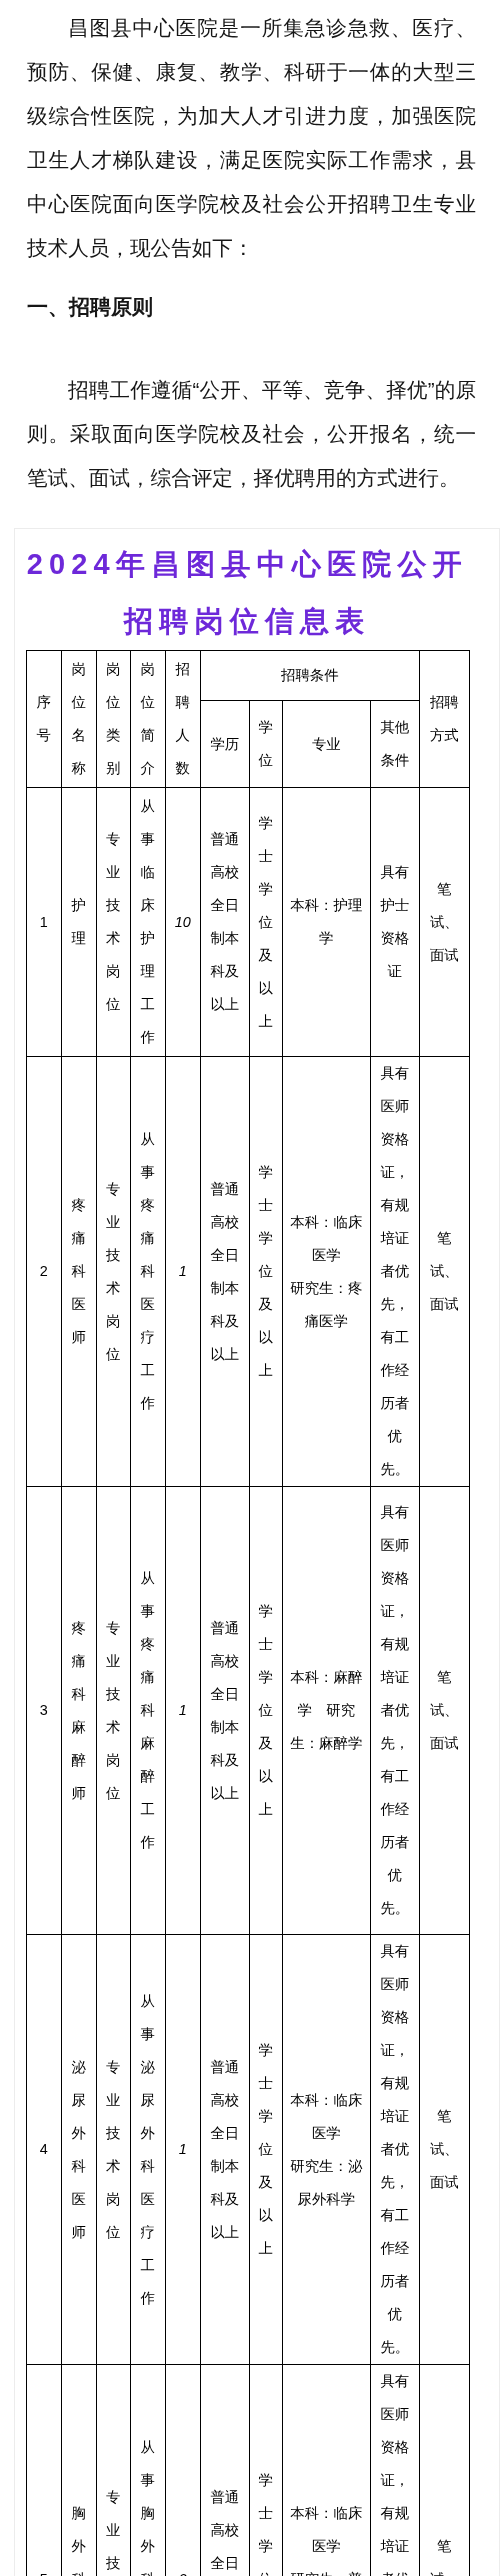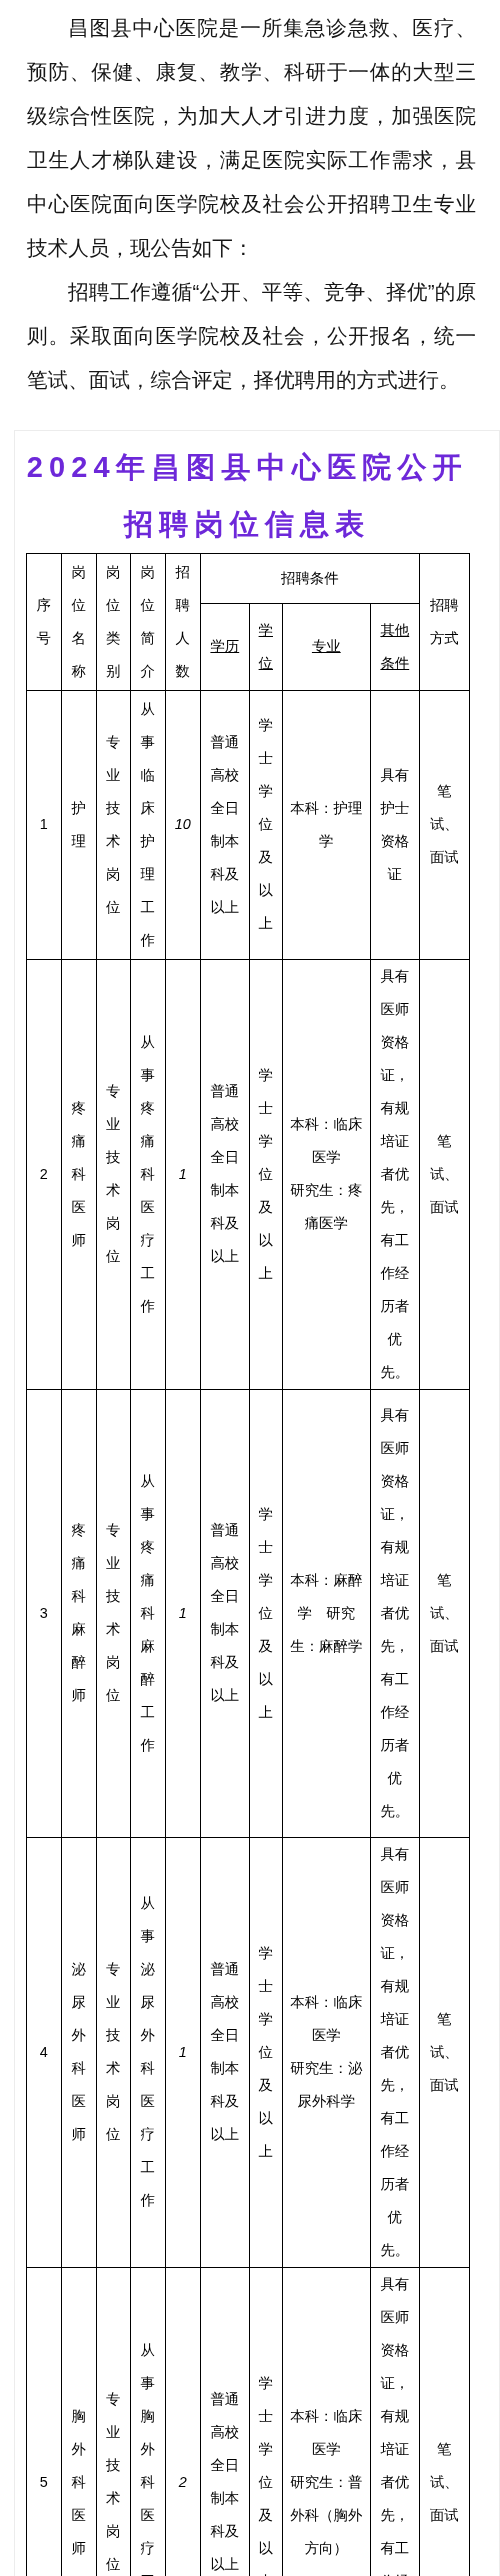--- a/index.html
+++ b/index.html
@@ -28,36 +28,37 @@
     border-collapse:collapse;table-layout:fixed;width:443px;margin-top:1px;
     color:#000;
   }
   table.recruit{border:1.5px solid #000;}
   table.recruit th,table.recruit td{
     border:1px solid #000;font-weight:400;font-size:14.4px;line-height:33px;
     text-align:center;vertical-align:middle;padding:0 6.7px;overflow:hidden;
   }
   table.recruit thead tr.hrow1{height:50px;}
   table.recruit thead tr.hrow2{height:87px;}
-  table.recruit thead tr.hrow2 th{border-bottom:1.5px solid #000;text-decoration:underline;}
+  table.recruit thead tr.hrow2 th{border-bottom:1.5px solid #000;}
   tbody tr:nth-child(1){height:269px;}
   tbody tr:nth-child(2){height:429px;}
   tbody tr:nth-child(3){height:448px;}
   tbody tr:nth-child(4){height:428px;}
   tbody tr:nth-child(5){height:423px;}
   tbody tr:nth-child(6){height:486px;}
   tbody tr:nth-child(7){height:31px;}
   td.col-major{white-space:pre-line;padding:0 9.3px;}
   td.col-count{word-break:break-all;padding:0 9.8px;font-style:italic;}
 </style>
 </head>
 <body>
 
 <div class="doc">
   <p>昌图县中心医院是一所集急诊急救、医疗、预防、保健、康复、教学、科研于一体的大型三级综合性医院，为加大人才引进力度，加强医院卫生人才梯队建设，满足医院实际工作需求，县中心医院面向医学院校及社会公开招聘卫生专业技术人员，现公告如下：</p>
+  <h2 class="h-first">一、招聘原则</h2>
   <p>招聘工作遵循“公开、平等、竞争、择优”的原则。采取面向医学院校及社会，公开报名，统一笔试、面试，综合评定，择优聘用的方式进行。</p>
 </div>
 
 <div class="table-card">
   <div class="tbl-title">2024年昌图县中心医院公开</div>
   <div class="tbl-title">招聘岗位信息表</div>
 
   <table class="recruit">
     <colgroup>
       <col style="width:35px">

